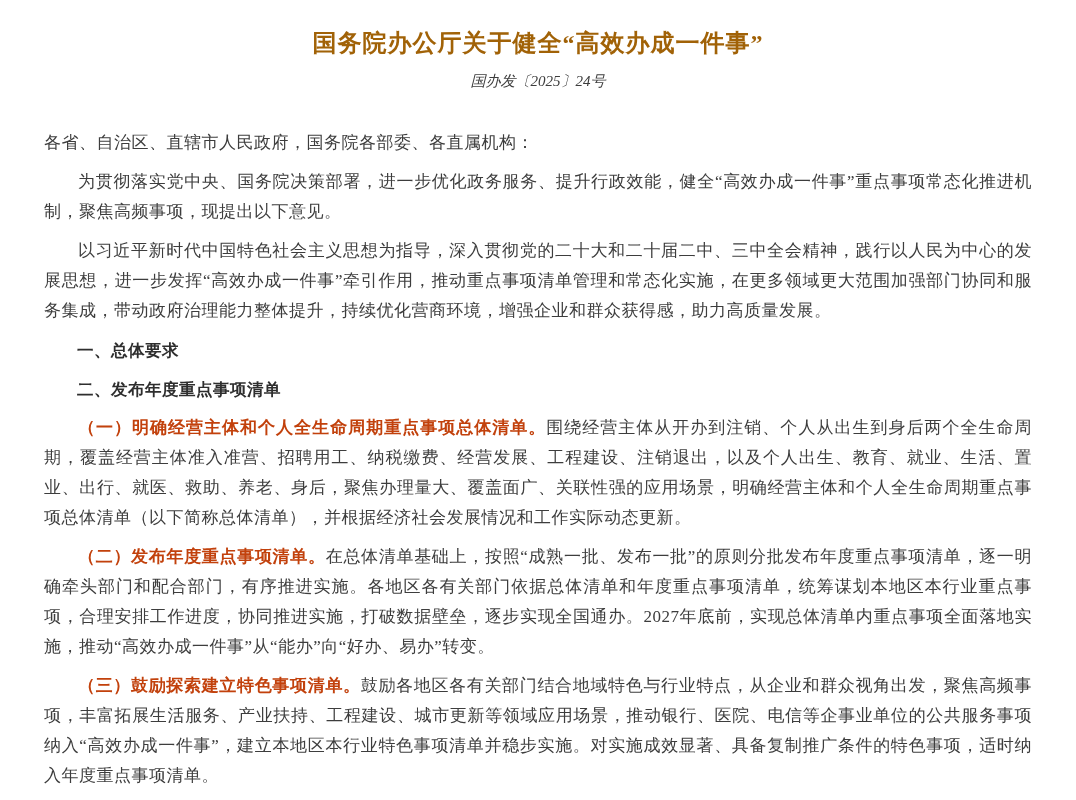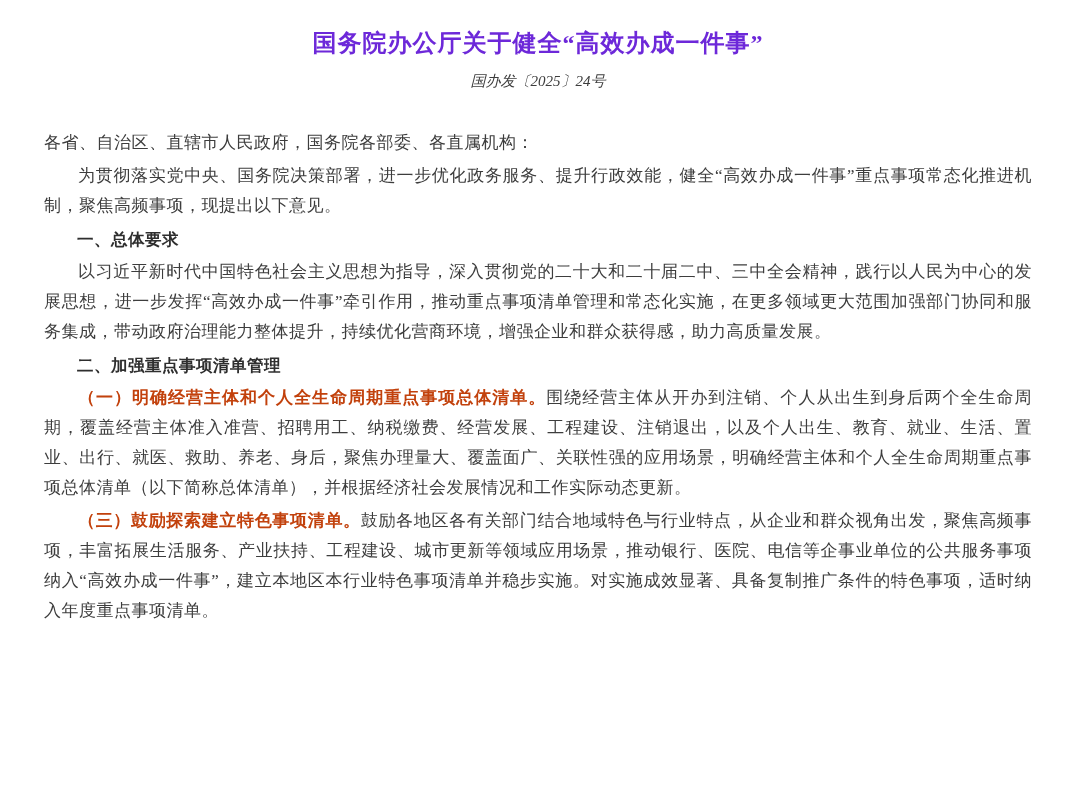--- a/index.html
+++ b/index.html
@@ -17,39 +17,39 @@
   .page {
     box-sizing: border-box;
     width: 1076px;
     padding: 24px 44px 0 44px;
   }
   .doc-title {
     text-align: center;
     font-weight: bold;
     font-size: 24px;
     line-height: 38px;
-    color: #6d28d9;
+    color: #a16207;
     letter-spacing: 1px;
   }
   .doc-number {
     text-align: center;
     font-size: 15px;
     font-style: italic;
     color: #3d3d3d;
     margin-top: 8px;
     line-height: 22px;
   }
   .doc-body {
     font-size: 17px;
     line-height: 30px;
     text-align: justify;
     letter-spacing: 0.5px;
   }
   .doc-body p {
-    margin: 3px 0;
+    margin: 9px 0;
   }
   .salutation {
     margin-top: 36px !important;
     text-indent: 0;
   }
   .indent {
     text-indent: 2em;
   }
   .section-heading {
     font-weight: bold;
@@ -72,26 +72,27 @@
   </div>
 
   <div class="doc-number">国办发〔2025〕24号</div>
 
   <div class="doc-body">
 
     <p class="salutation">各省、自治区、直辖市人民政府，国务院各部委、各直属机构：</p>
 
     <p class="indent">为贯彻落实党中央、国务院决策部署，进一步优化政务服务、提升行政效能，健全“高效办成一件事”重点事项常态化推进机制，聚焦高频事项，现提出以下意见。</p>
 
+    <p class="indent">以习近平新时代中国特色社会主义思想为指导，深入贯彻党的二十大和二十届二中、三中全会精神，践行以人民为中心的发展思想，进一步发挥“高效办成一件事”牵引作用，推动重点事项清单管理和常态化实施，在更多领域更大范围加强部门协同和服务集成，带动政府治理能力整体提升，持续优化营商环境，增强企业和群众获得感，助力高质量发展。</p>
+
     <p class="indent section-heading">一、总体要求</p>
 
-    <p class="indent">以习近平新时代中国特色社会主义思想为指导，深入贯彻党的二十大和二十届二中、三中全会精神，践行以人民为中心的发展思想，进一步发挥“高效办成一件事”牵引作用，推动重点事项清单管理和常态化实施，在更多领域更大范围加强部门协同和服务集成，带动政府治理能力整体提升，持续优化营商环境，增强企业和群众获得感，助力高质量发展。</p>
-
-    <p class="indent section-heading">二、加强重点事项清单管理</p>
+    <p class="indent section-heading">二、发布年度重点事项清单</p>
 
     <p class="indent"><span class="item-lead">（一）明确经营主体和个人全生命周期重点事项总体清单。</span><span>围绕经营主体从开办到注销、个人从出生到身后两个全生命周期，覆盖经营主体准入准营、招聘用工、纳税缴费、经营发展、工程建设、注销退出，以及个人出生、教育、就业、生活、置业、出行、就医、救助、养老、身后，聚焦办理量大、覆盖面广、关联性强的应用场景，明确经营主体和个人全生命周期重点事项总体清单（以下简称总体清单），并根据经济社会发展情况和工作实际动态更新。</span></p>
 
+    <p class="indent"><span class="item-lead">（二）发布年度重点事项清单。</span><span>在总体清单基础上，按照“成熟一批、发布一批”的原则分批发布年度重点事项清单，逐一明确牵头部门和配合部门，有序推进实施。各地区各有关部门依据总体清单和年度重点事项清单，统筹谋划本地区本行业重点事项，合理安排工作进度，协同推进实施，打破数据壁垒，逐步实现全国通办。2027年底前，实现总体清单内重点事项全面落地实施，推动“高效办成一件事”从“能办”向“好办、易办”转变。</span></p>
 
     <p class="indent"><span class="item-lead">（三）鼓励探索建立特色事项清单。</span><span>鼓励各地区各有关部门结合地域特色与行业特点，从企业和群众视角出发，聚焦高频事项，丰富拓展生活服务、产业扶持、工程建设、城市更新等领域应用场景，推动银行、医院、电信等企事业单位的公共服务事项纳入“高效办成一件事”，建立本地区本行业特色事项清单并稳步实施。对实施成效显著、具备复制推广条件的特色事项，适时纳入年度重点事项清单。</span></p>
 
   </div>
 
 </div>
 
 </body></html>

